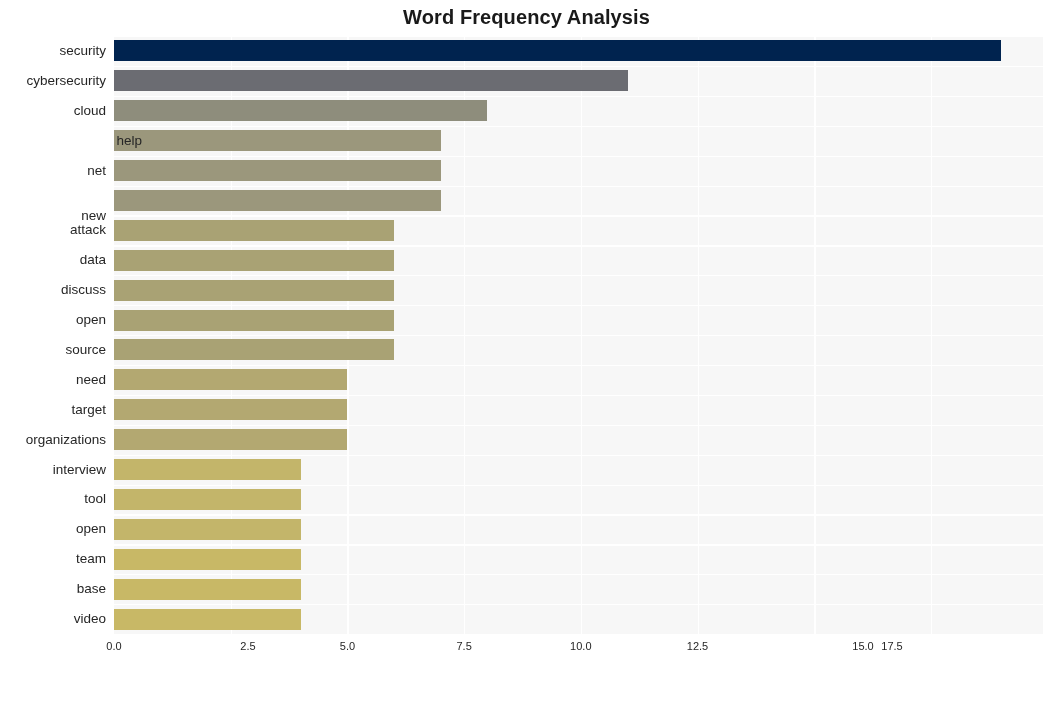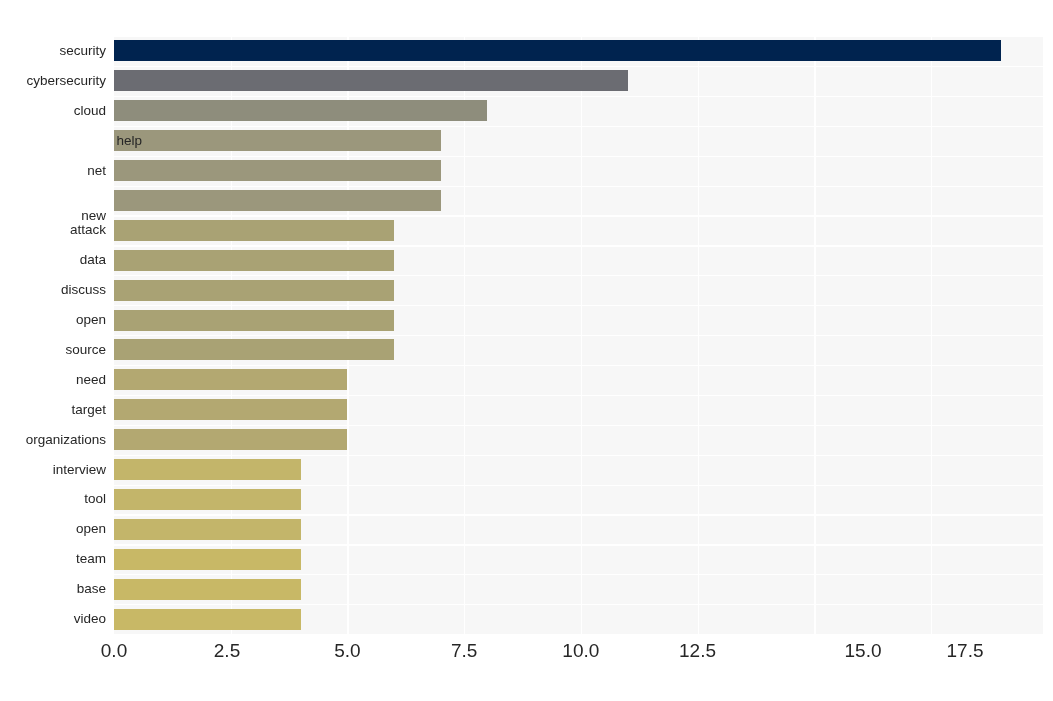--- a/index.html
+++ b/index.html
@@ -97,40 +97,41 @@
     position: absolute;
     left: 0;
     top: 640px;
     width: 1053px;
     height: 24px;
   }
   .xtick {
     position: absolute;
     top: 0;
     transform: translateX(-50%);
-    font-size: 19px;
+    font-size: 11px;
     color: #262626;
     white-space: nowrap;
   }
 
   #xlabel {
     position: absolute;
     left: 114px;
     top: 674px;
     width: 929px;
     text-align: center;
     font-size: 13.5px;
     color: #262626;
   }
 </style>
 </head>
 <body>
 
 <div id="figure">
 
+  <div id="chart-title">Word Frequency Analysis</div>
 
   <div id="plot-area">
     <div id="grid-v-layer">
         <div class="gridline-v" style="left: 116.709px;"></div>
         <div class="gridline-v" style="left: 233.417px;"></div>
         <div class="gridline-v" style="left: 350.126px;"></div>
         <div class="gridline-v" style="left: 466.834px;"></div>
         <div class="gridline-v" style="left: 583.543px;"></div>
         <div class="gridline-v" style="left: 700.251px;"></div>
         <div class="gridline-v" style="left: 816.96px;"></div>
@@ -199,23 +200,23 @@
       <div class="ytick" style="top: 426.55px;">interview</div>
       <div class="ytick" style="top: 456.45px;">tool</div>
       <div class="ytick" style="top: 486.35px;">open</div>
       <div class="ytick" style="top: 516.25px;">team</div>
       <div class="ytick" style="top: 546.15px;">base</div>
       <div class="ytick" style="top: 576.05px;">video</div>
     </div>
 
   <div id="x-tick-layer">
       <div class="xtick" style="left: 114px;">0.0</div>
-      <div class="xtick" style="left: 227px;">2.5</div>
+      <div class="xtick" style="left: 248px;">2.5</div>
       <div class="xtick" style="left: 347.417px;">5.0</div>
       <div class="xtick" style="left: 464.126px;">7.5</div>
       <div class="xtick" style="left: 580.834px;">10.0</div>
       <div class="xtick" style="left: 697.543px;">12.5</div>
       <div class="xtick" style="left: 863px;">15.0</div>
-      <div class="xtick" style="left: 965px;">17.5</div>
+      <div class="xtick" style="left: 892px;">17.5</div>
     </div>
 
 
 </div>
 
 </body></html>

